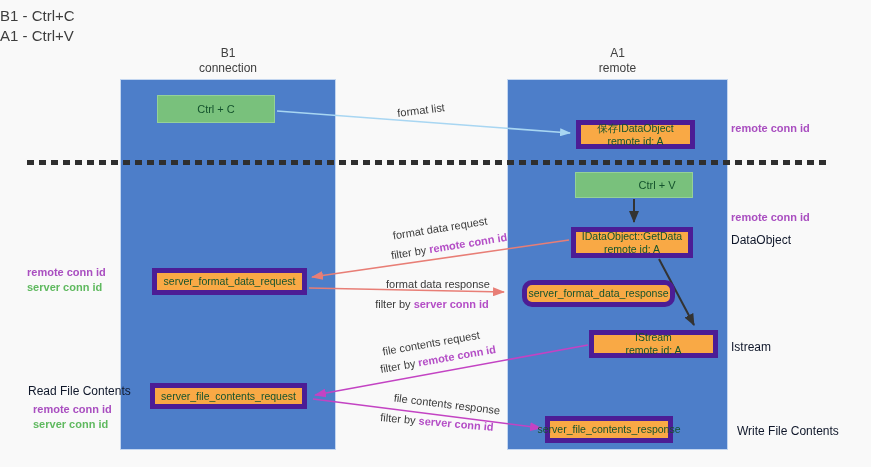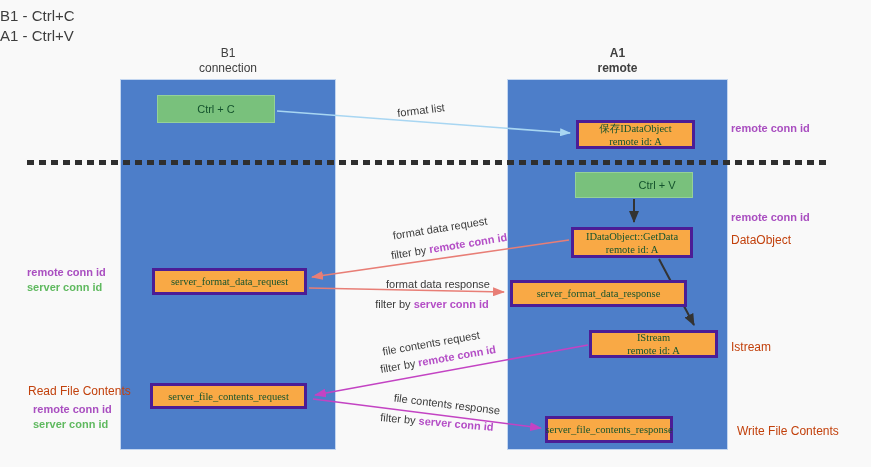--- a/index.html
+++ b/index.html
@@ -4,49 +4,49 @@
 <style>
   html,body{margin:0;padding:0;background:#f9f9f9;font-family:"Liberation Sans","DejaVu Sans",sans-serif;}
   .canvas{position:relative;width:871px;height:467px;background:#f9f9f9;overflow:hidden;}
   .title{position:absolute;left:0;top:6px;width:871px;text-align:left;font-size:15px;line-height:20px;color:#3d3d3d;}
   .col-header{position:absolute;top:46px;text-align:center;font-size:12px;line-height:15px;color:#404040;}
   .column{position:absolute;top:79px;height:371px;background:#4d7ec9;border:1px solid #c3d6f0;box-sizing:border-box;}
   .dashline{position:absolute;left:27px;top:160px;width:803px;height:5px;
             background:repeating-linear-gradient(to right,#2f2f2f 0 7px,transparent 7px 12px);}
   .box{position:absolute;display:flex;flex-direction:column;align-items:center;justify-content:center;
        color:#14532d;box-sizing:border-box;text-align:center;}
-  .box.orange{background:#f9a945;border:3px solid #4c1d95;font-family:Liberation Serif, serif;}
+  .box.orange{background:#f9a945;border:5px solid #4c1d95;}
   .box.green{background:#79c17c;border:1px solid #95d197;}
   .box .l1{font-size:10.5px;line-height:13px;white-space:nowrap;}
   .box .single{font-size:11px;white-space:nowrap;}
   .lbl{position:absolute;font-size:11px;color:#3a3a3a;white-space:nowrap;
        transform:translate(-50%,-50%) rotate(var(--r,0deg));}
   .lbl .hl-m{color:#b44ec6;font-weight:bold;margin-left:3px;}
   .lbl .hl-g{color:#b44ec6;font-weight:bold;margin-left:3px;}
   .side{position:absolute;font-size:11px;font-weight:bold;white-space:nowrap;}
   .side.purple{color:#a94ec0;}
   .side.green{color:#5fb95f;}
-  .plain{position:absolute;font-size:12px;color:#c2410c;white-space:nowrap;}
+  .plain{position:absolute;font-size:12px;color:#0f172a;white-space:nowrap;}
   svg.arrows{position:absolute;left:0;top:0;pointer-events:none;}
 </style>
 </head>
 <body>
 
 <div class="canvas">
 
   <div class="title">
     <div>B1 - Ctrl+C</div>
     <div>A1 - Ctrl+V</div>
   </div>
 
   <div class="col-header" style="left:120px;width:216px;">
     <div>B1</div>
     <div>connection</div>
   </div>
-  <div class="col-header" style="left:507px;width:221px;font-weight:bold;">
+  <div class="col-header" style="left:507px;width:221px;">
     <div>A1</div>
     <div>remote</div>
   </div>
 
   <div class="column" style="left:120px;width:216px;"></div>
   <div class="column" style="left:507px;width:221px;"></div>
 
   <svg class="arrows" width="871" height="467" viewBox="0 0 871 467">
     <defs>
       <marker id="mk-blue" markerUnits="userSpaceOnUse" markerWidth="11" markerHeight="8" refX="10" refY="4" orient="auto">
@@ -88,21 +88,21 @@
 
   <div class="box orange" style="left:571px;top:227px;width:122px;height:31px;">
     <span class="l1">IDataObject::GetData</span>
     <span class="l1">remote id: A</span>
   </div>
 
   <div class="box orange" style="left:152px;top:268px;width:155px;height:27px;">
     <span class="l1">server_format_data_request</span>
   </div>
 
-  <div class="box orange" style="left:510px;top:280px;width:177px;height:27px;">
+  <div class="box orange" style="left:522px;top:280px;width:153px;height:27px;border-radius:10px;">
     <span class="l1">server_format_data_response</span>
   </div>
 
   <div class="box orange" style="left:589px;top:330px;width:129px;height:28px;">
     <span class="l1">IStream</span>
     <span class="l1">remote id: A</span>
   </div>
 
   <div class="box orange" style="left:150px;top:383px;width:157px;height:26px;">
     <span class="l1">server_file_contents_request</span>

